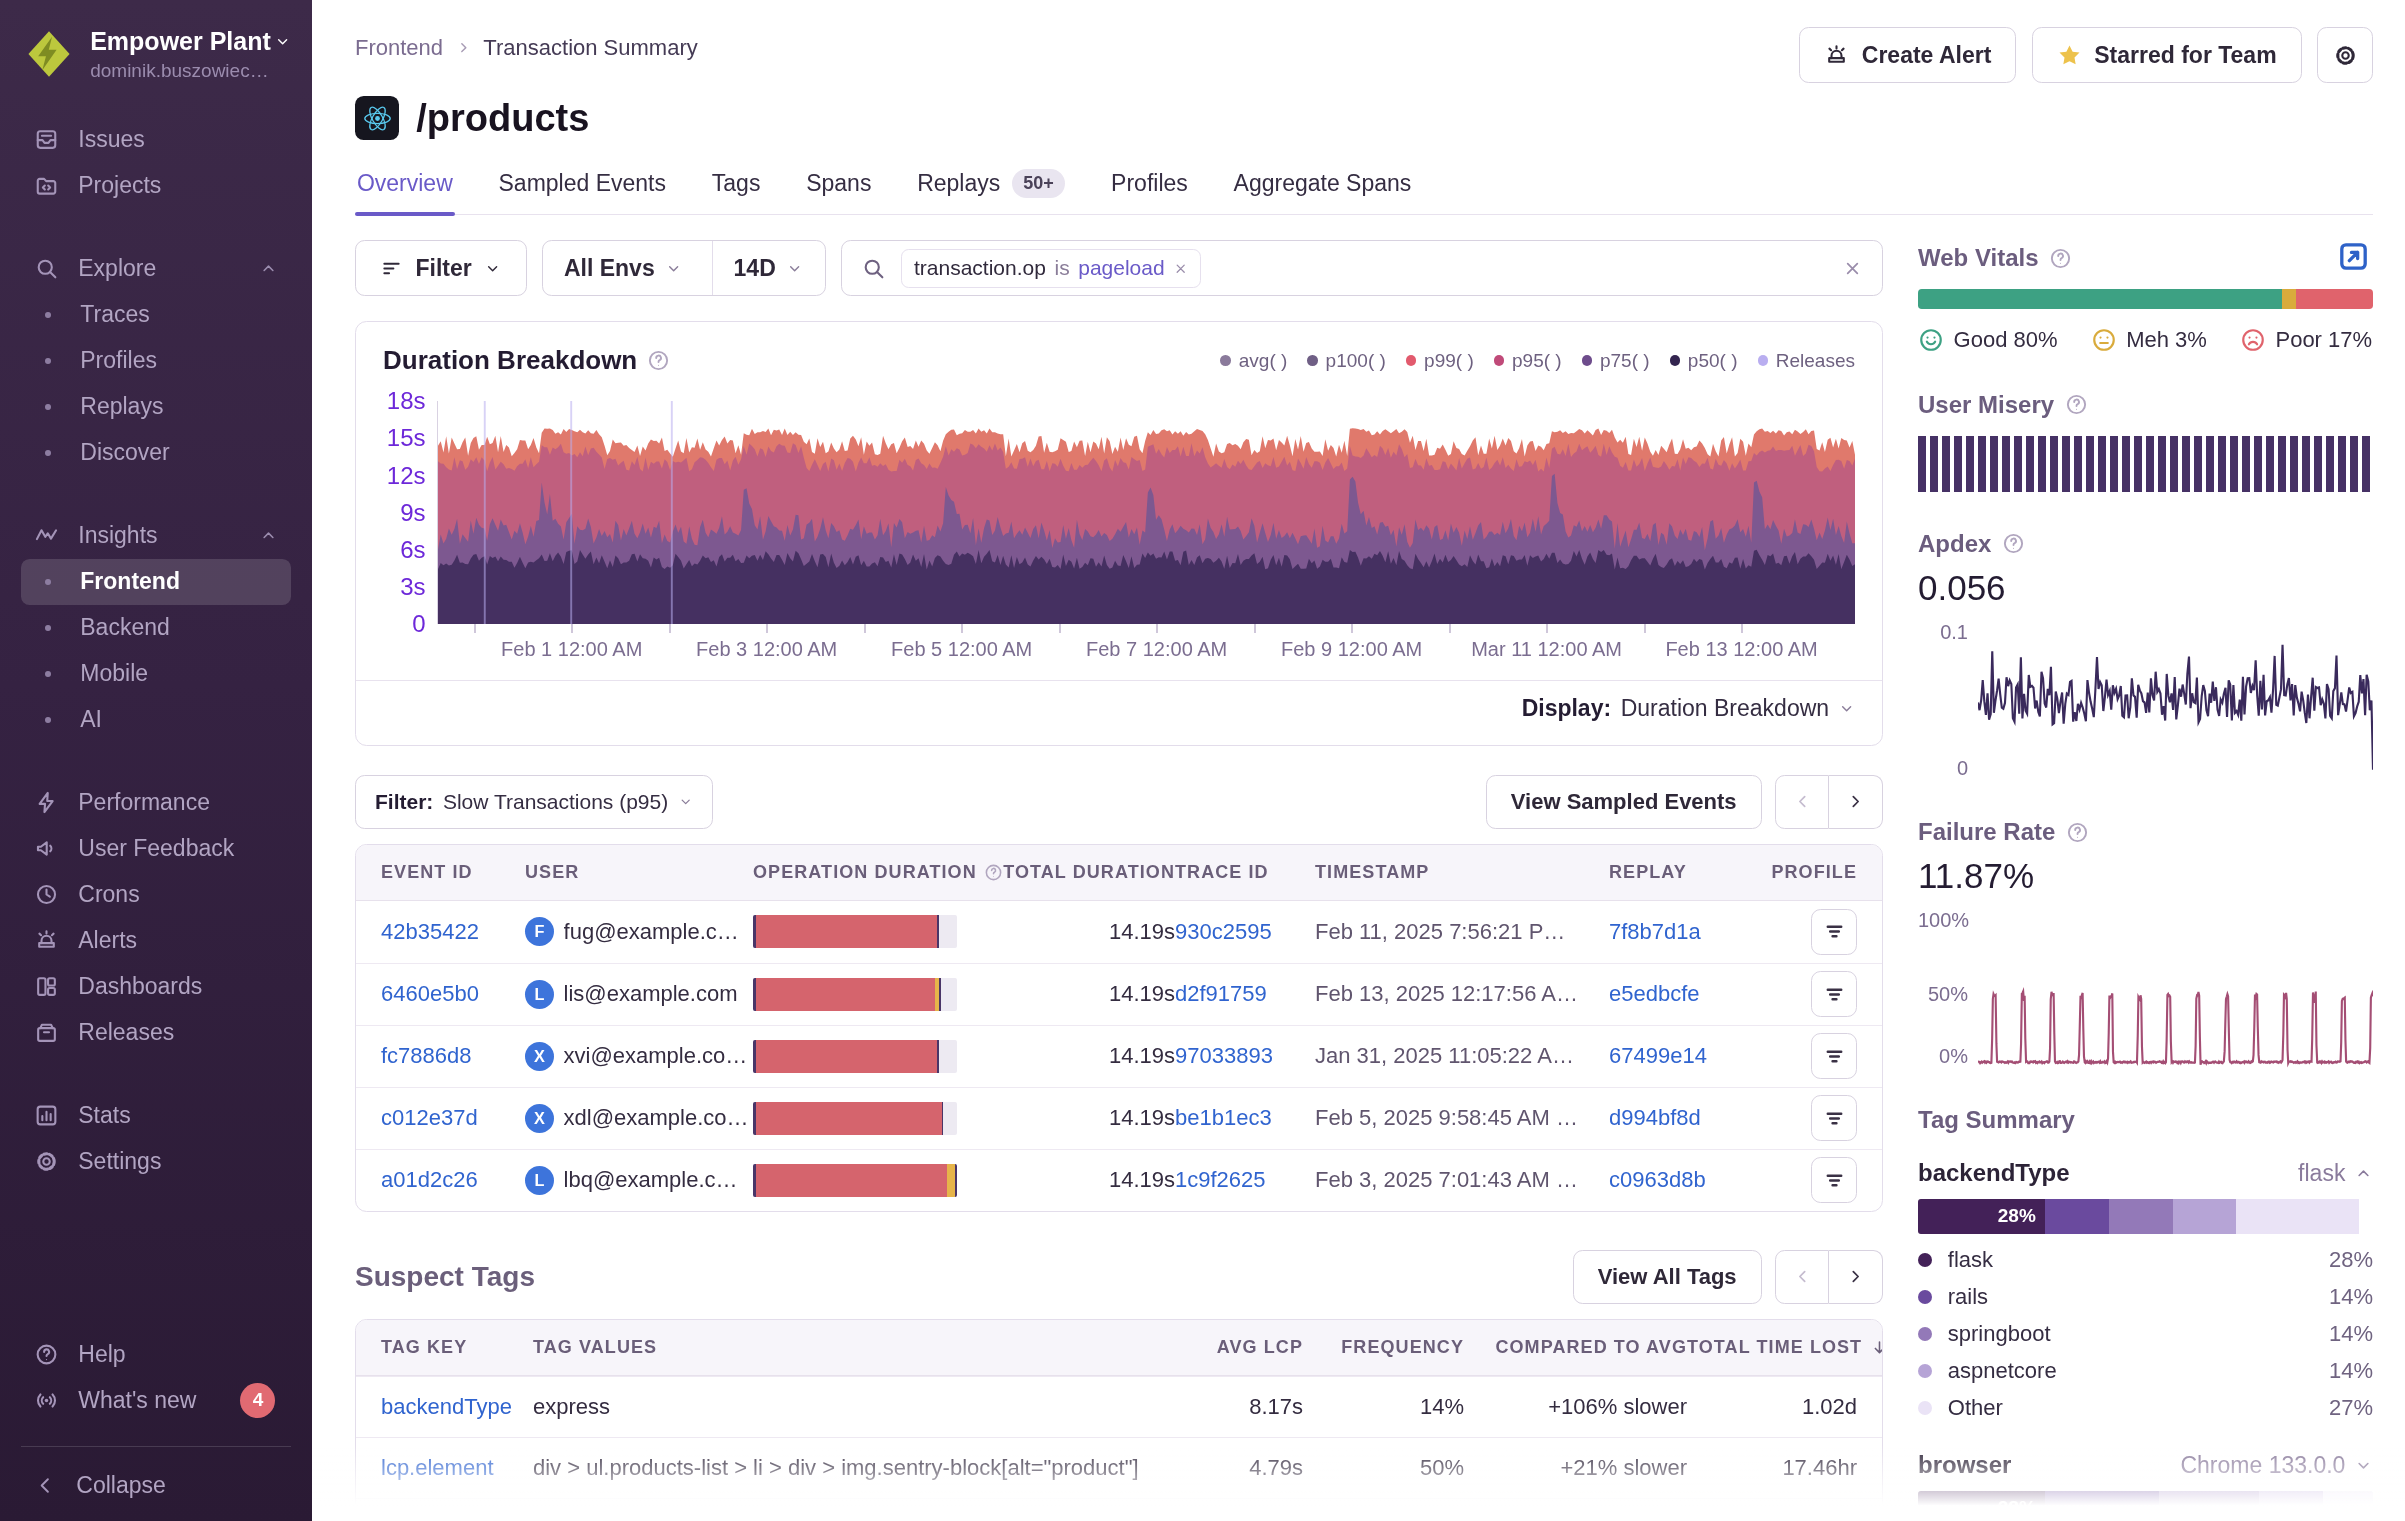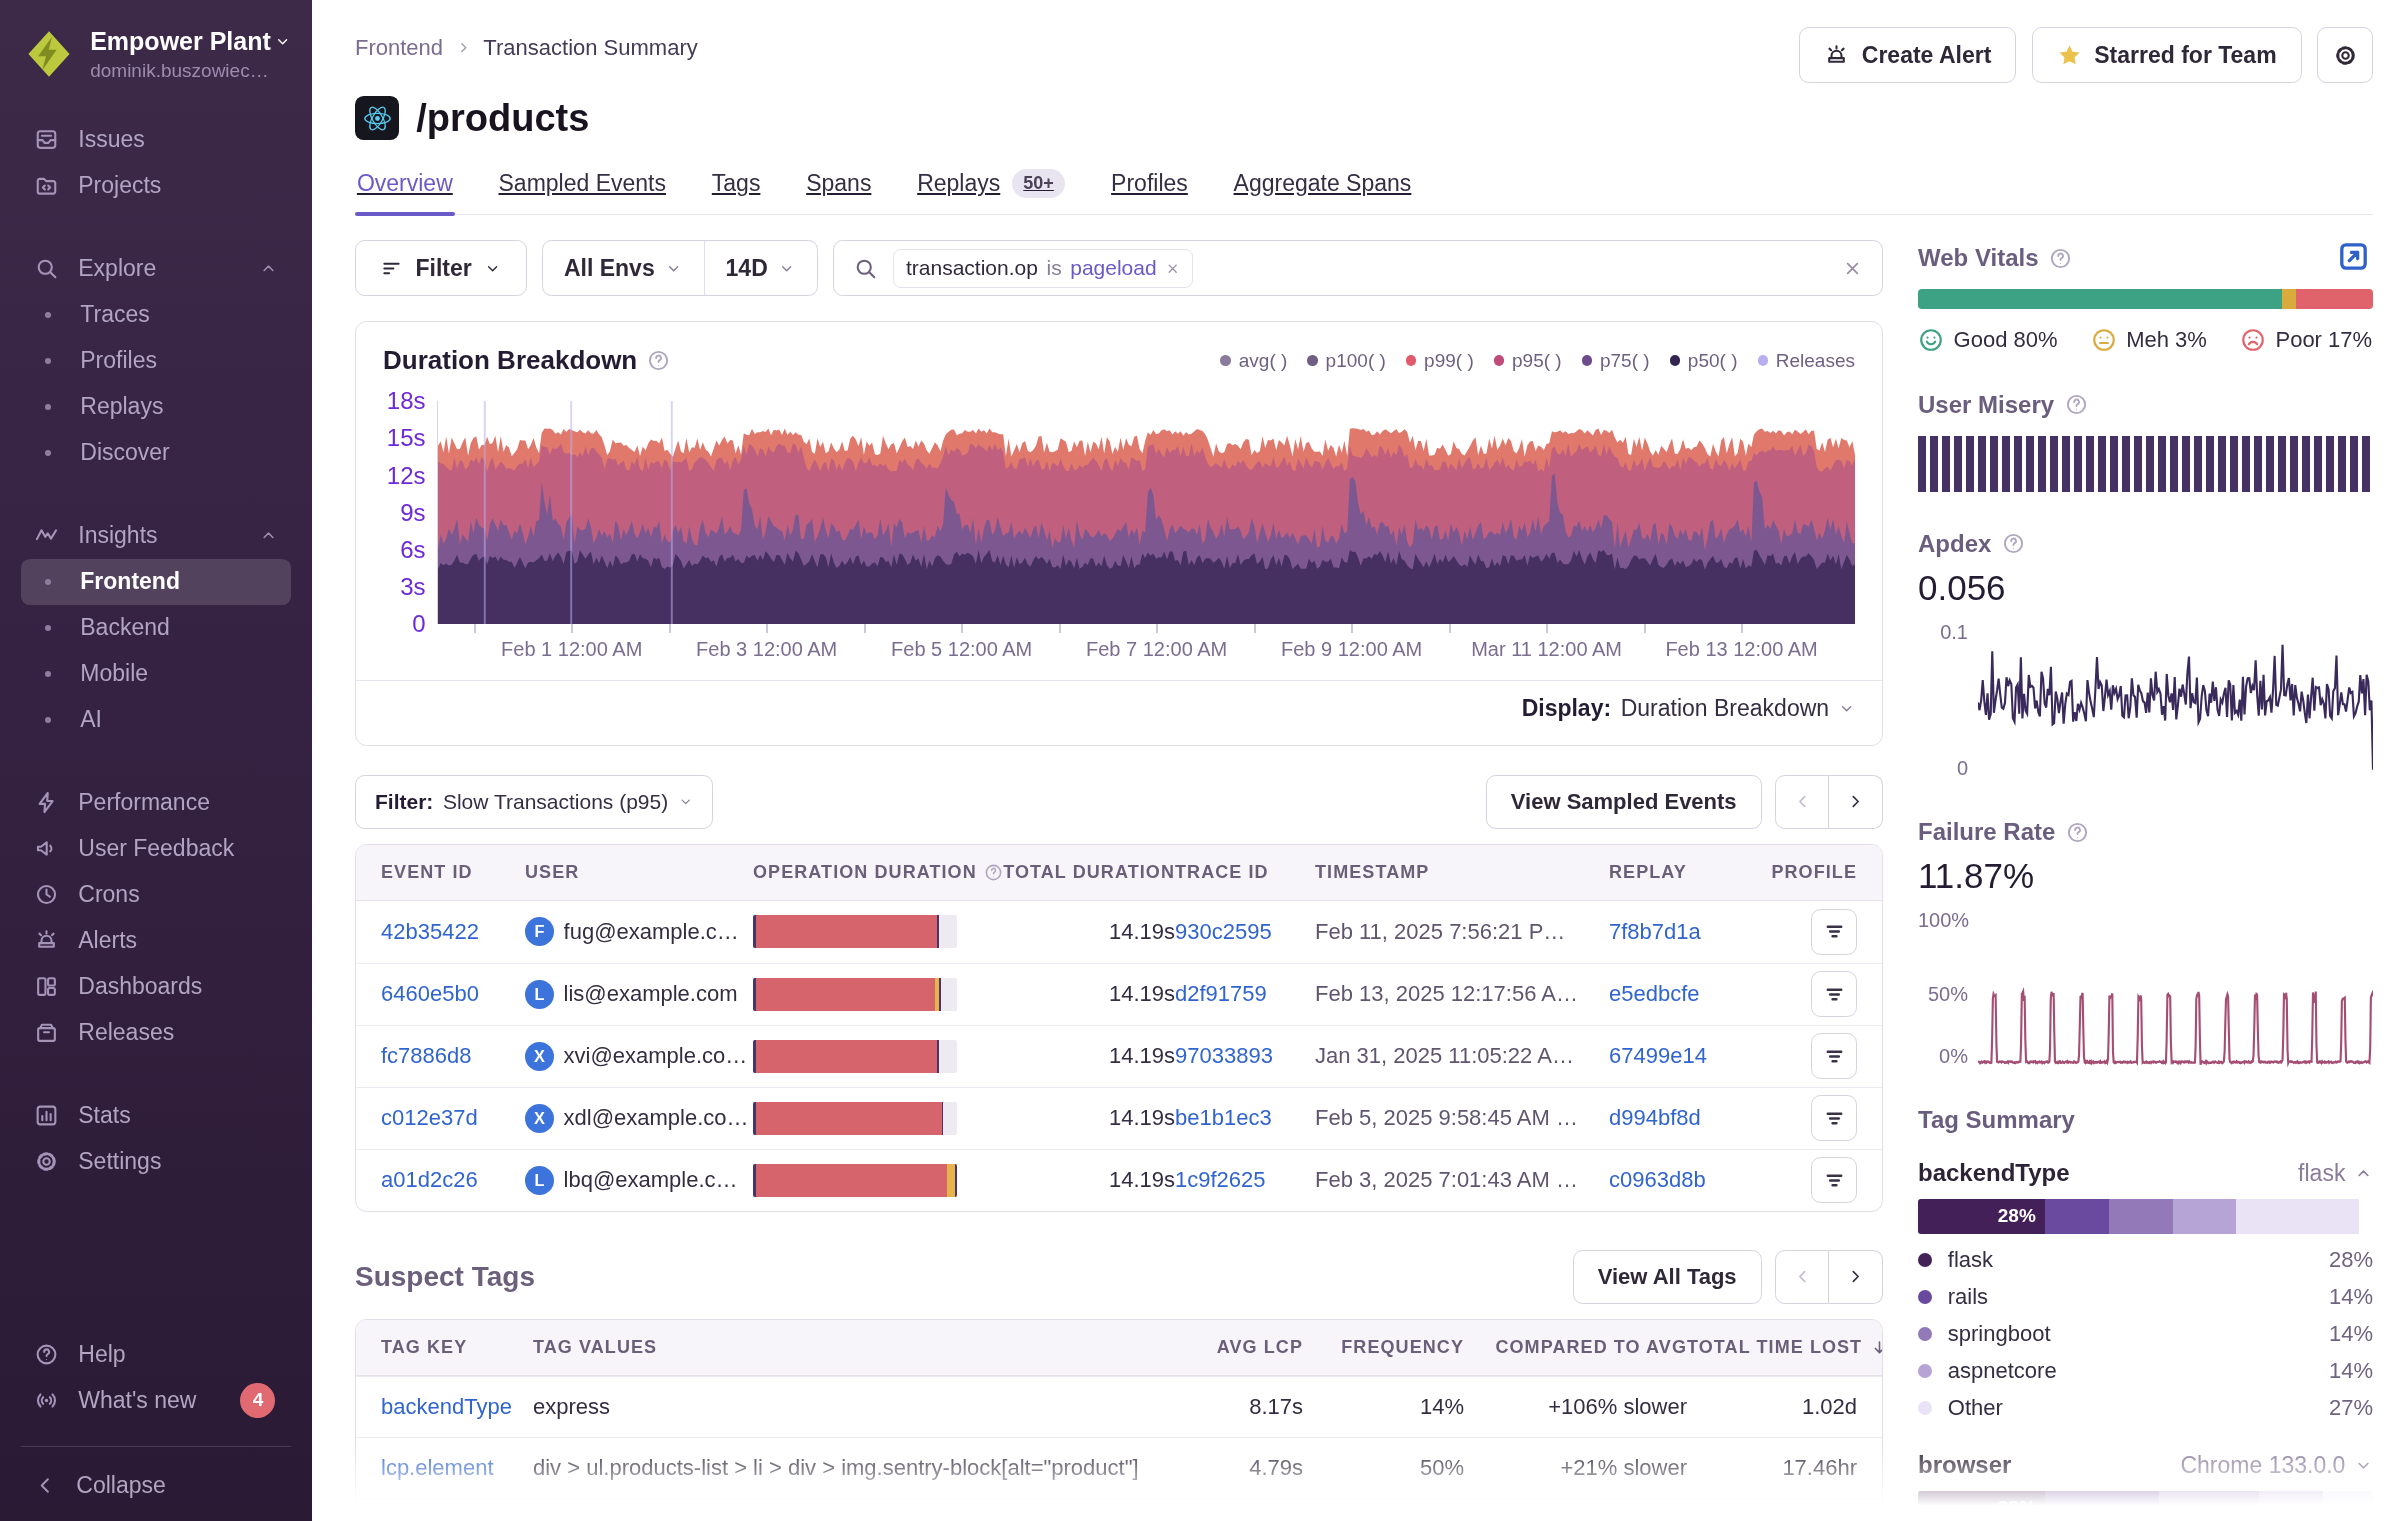--- a/index.html
+++ b/index.html
@@ -46,35 +46,35 @@
   .crumb-cur{color:#453b55;}
   .crumbs .ic{color:#a79bb4;}
   .actions{display:flex;gap:15.4px;}
   .btn{display:inline-flex;align-items:center;gap:12.5px;height:56px;padding:0 24px;background:#fff;
     border:1.4px solid #d8d2e0;border-radius:9.6px;font-size:23px;font-weight:700;color:#2f2838;}
   .btn .ic{color:#2f2838;}
   .btn.square{width:56px;padding:0;justify-content:center;}
   .titlerow{display:flex;align-items:center;gap:17.3px;margin-top:13.4px;}
   .proj-badge{width:44px;height:44px;border-radius:8.6px;background:#16161f;display:flex;align-items:center;justify-content:center;}
   .page-title{font-size:38px;font-weight:700;color:#191320;}
-  .tabs{display:flex;gap:42px;margin-top:29px;border-bottom:1.4px solid #e8e2ee;text-decoration:underline;}
+  .tabs{display:flex;gap:42px;margin-top:29px;border-bottom:1.4px solid #e8e2ee;}
   .tab{display:flex;align-items:center;gap:11.5px;font-size:23px;color:#352d42;padding:0 1.9px 16.3px;position:relative;white-space:nowrap;}
   .tab.active{color:#6a5ac8;}
   .tab.active::after{content:"";position:absolute;left:0;right:0;bottom:-1.9px;height:3.8px;border-radius:2.9px;background:#6a5ac8;}
   .tab .pill{background:#e9e5f0;border-radius:19px;padding:3.8px 11.5px;font-size:18px;font-weight:700;color:#4a4158;}
 
   .cols{display:flex;gap:35px;margin-top:25px;flex:1;min-height:0;}
   .col-left{width:1528px;flex:none;}
   .col-right{flex:1;min-width:0;}
 
   
   .filterrow{display:flex;gap:15.4px;}
   .seg-group{display:flex;align-items:stretch;height:56px;background:#fff;border:1.4px solid #d8d2e0;border-radius:9.6px;overflow:hidden;}
   .seg{display:flex;align-items:center;gap:10.6px;padding:0 21px;font-size:23px;font-weight:700;color:#2f2838;}
-  .seg + .seg{border-left:1.4px solid #e3ddeb;}
+  .seg + .seg{border-left:1.4px solid #e3ddeb;margin-left:8px;}
   .seg .ic,.chev-mut{color:#8a7d99;}
   .searchbox{flex:1;display:flex;align-items:center;gap:15.4px;height:56px;background:#fff;
     border:1.4px solid #d8d2e0;border-radius:9.6px;padding:0 19px;}
   .searchbox .sic{color:#6e6180;}
   .token{display:flex;align-items:center;gap:8.6px;border:1.4px solid #e6e0ee;border-radius:7.7px;
     padding:6.7px 11.5px;font-size:21px;background:#fff;}
   .tk-key{color:#312a3c;}
   .tk-op{color:#8a7d99;}
   .tk-val{color:#6a5ac8;}
   .tk-x,.clear-x{color:#9a8dab;}

